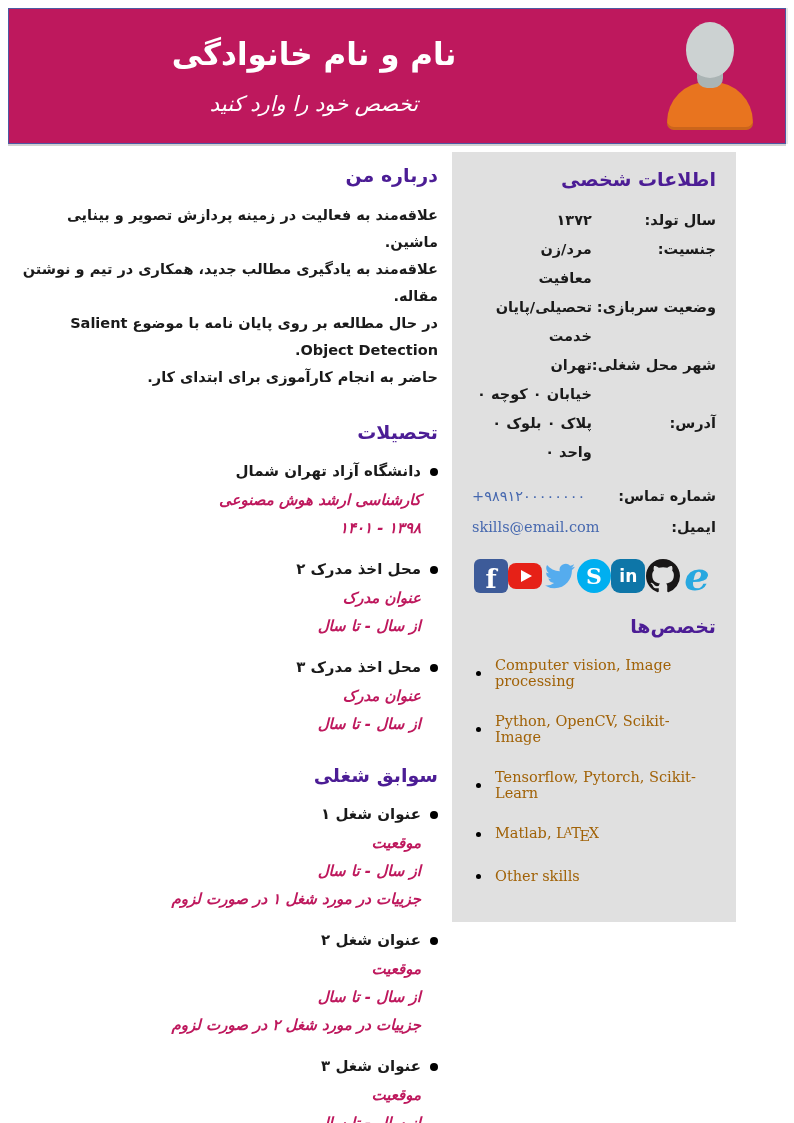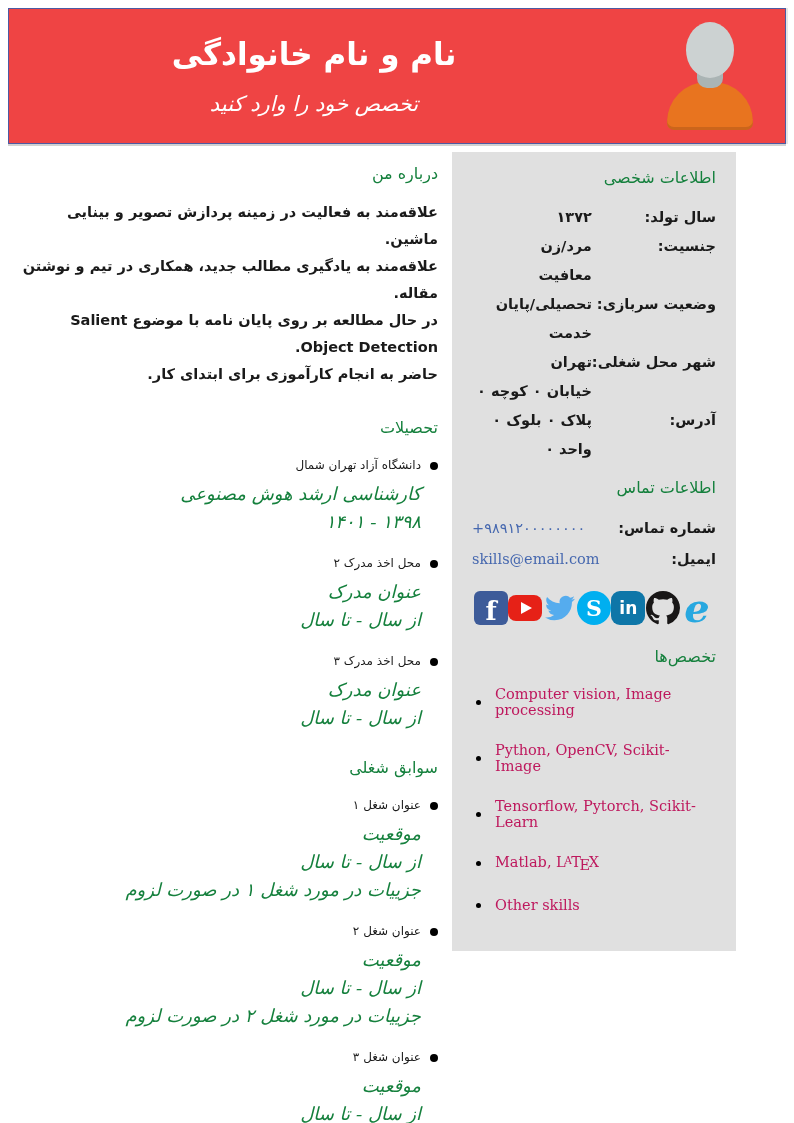--- a/index.html
+++ b/index.html
@@ -3,21 +3,21 @@
 <meta charset="utf-8">
 <style>
   * { margin:0; padding:0; box-sizing:border-box; }
   html,body { background:#ffffff; }
   body { font-family:"DejaVu Sans", sans-serif; color:#1a1a1a; }
   .page { position:relative; width:794px; height:1123px; margin:0 auto; background:#fff; overflow:hidden; }
 
   
   .banner {
     position:absolute; left:8px; top:8px; width:778px; height:136px;
-    background:#ef4444; border:1px solid #4d5aa2;
+    background:#be185d; border:1px solid #4d5aa2;
     box-shadow:0 2px 0 rgba(0,0,0,.18), 2px 0 0 rgba(0,0,0,.10);
     display:flex; align-items:center;
   }
   .banner-text { flex:1; text-align:center; color:#ffffff; padding-right:10px; }
   .banner-name { font-size:31px; font-weight:bold; margin-bottom:20px; letter-spacing:.5px; }
   .banner-sub  { font-size:21px; font-style:italic; }
   .avatar { width:150px; height:112px; position:relative; margin-left:6px; }
   .avatar-head { position:absolute; left:50%; top:2px; transform:translateX(-50%);
     width:48px; height:56px; background:#ccd2d2; border-radius:50%; z-index:2; }
   .avatar-neck { position:absolute; left:50%; top:50px; transform:translateX(-50%);
@@ -26,31 +26,31 @@
     width:86px; height:48px; background:#e8741f; border-radius:40px 40px 7px 7px; z-index:0;
     box-shadow:inset 0 -3px 0 rgba(0,0,0,.12); }
 
   
   .content { position:absolute; top:144px; left:0; width:794px; }
   .main { position:absolute; left:8px; top:0; width:440px; padding:20px 10px 0 10px;
     direction:rtl; text-align:right; }
   .sidebar { position:absolute; left:452px; top:8px; width:284px; min-height:638px;
     background:#e0e0e0; padding:16px 20px 14px 20px; direction:rtl; text-align:right; }
 
-  h2.section { font-size:16px; font-weight:normal; color:#15803d; margin-bottom:16px; }
+  h2.section { font-size:19px; font-weight:bold; color:#4c1d95; margin-bottom:16px; }
 
   
   .about-lines { margin-bottom:30px; }
   .about-lines div { font-size:14.5px; font-weight:bold; line-height:27px; }
   .entries { margin-bottom:4px; }
   .entry { margin-bottom:15px; }
-  .entry-title { font-size:12px; font-weight:normal; line-height:24px; margin-bottom:3px; }
+  .entry-title { font-size:15px; font-weight:bold; line-height:24px; margin-bottom:3px; }
   .entry-title .dot { display:inline-block; width:8px; height:8px; background:#000;
     border-radius:50%; margin-left:9px; vertical-align:middle; }
-  .entry-sub { font-size:18px; font-style:italic; line-height:28px; padding-right:17px; color:#15803d; }
+  .entry-sub { font-size:15px; font-style:italic; line-height:28px; padding-right:17px; color:#be185d;font-weight:bold; }
   .exp-heading { margin-top:26px; }
 
   
   table.info { width:100%; border-collapse:collapse; margin-bottom:14px; }
   table.info td { font-size:14.5px; font-weight:bold; line-height:29px; vertical-align:middle; padding:0; }
   td.ilabel { width:45%; white-space:nowrap; }
   td.ivalue { width:55%; }
   table.contact { width:100%; border-collapse:collapse; margin-bottom:16px; }
   table.contact td { font-size:14.5px; line-height:31px; vertical-align:middle; padding:0; }
   .clabel { font-weight:bold; }
@@ -70,21 +70,21 @@
     border-bottom:6.5px solid transparent; margin-left:3px; }
   .sk { background:#00aff0; border-radius:50%; color:#fff; font-weight:bold; font-size:22px;
     font-family:"DejaVu Serif", serif; }
   .li { background:#0e76a8; border-radius:9px; color:#fff; font-weight:bold; font-size:17px; }
   .ie { color:#28a8e0; font-family:"DejaVu Serif", serif; font-weight:bold; font-style:italic;
     font-size:40px; line-height:1; }
 
   
   .skills-list { padding-top:4px; }
   .skill { direction:ltr; text-align:left; display:flex; align-items:baseline;
-    font-family:"DejaVu Serif", serif; font-size:14.5px; color:#be185d; margin:0 4px 24px 4px; }
+    font-family:"DejaVu Serif", serif; font-size:14.5px; color:#a16207; margin:0 4px 24px 4px; }
   .skill .sdot { width:5px; height:5px; background:#000; border-radius:50%;
     margin-right:14px; flex:0 0 auto; align-self:center; }
   .latex-a { font-size:70%; vertical-align:.28em; margin:0 -.06em 0 -.12em; }
   .latex-e { vertical-align:-.24em; margin:0 -.1em; }
 </style>
 </head>
 <body>
 
 <div class="page">
 
@@ -173,21 +173,20 @@
           <td class="ilabel">شهر محل شغلی:</td>
           <td class="ivalue">تهران</td>
         </tr>
         <tr>
           <td class="ilabel">آدرس:</td>
           <td class="ivalue">خیابان ۰ کوچه ۰ پلاک ۰ بلوک ۰ واحد ۰</td>
         </tr>
       </tbody>
         </table>
 
-      <h2 class="section">اطلاعات تماس</h2>
       <table class="contact">
         <tbody>
             <tr>
           <td class="clabel">شماره تماس:</td>
           <td class="cvalue">+۹۸۹۱۲۰۰۰۰۰۰۰۰</td>
         </tr>
         <tr>
           <td class="clabel">ایمیل:</td>
           <td class="cvalue serif">skills@email.com</td>
         </tr>

